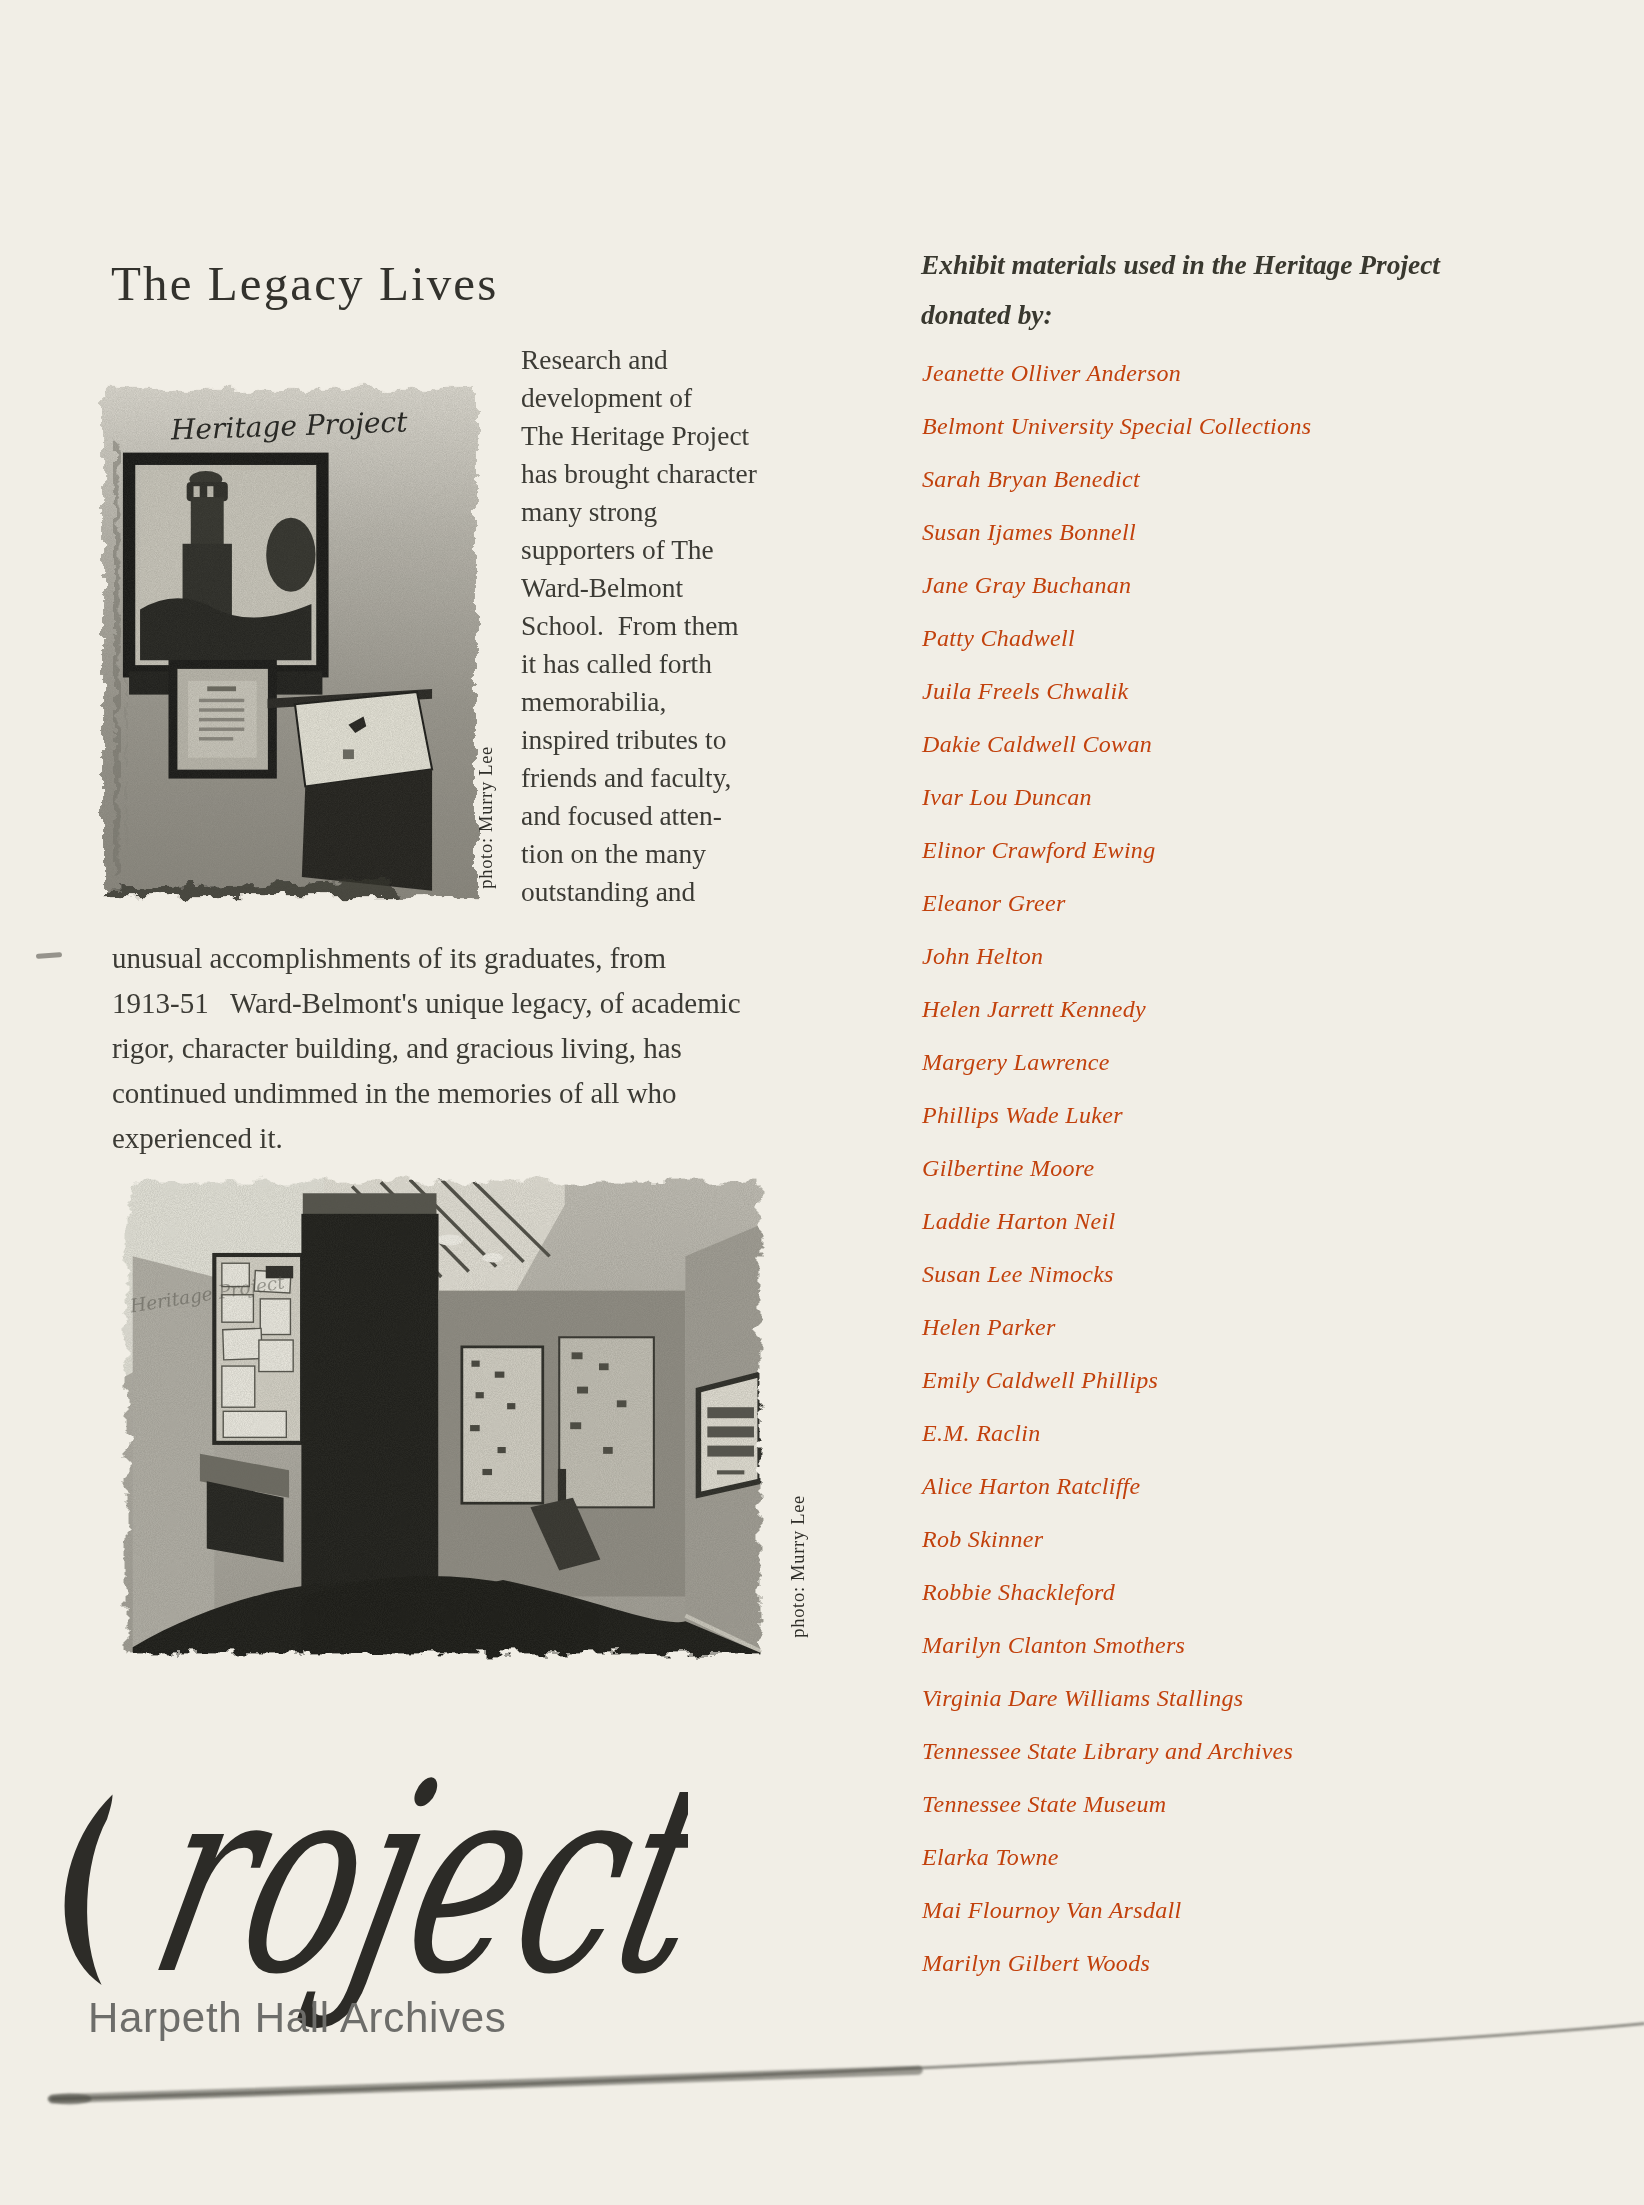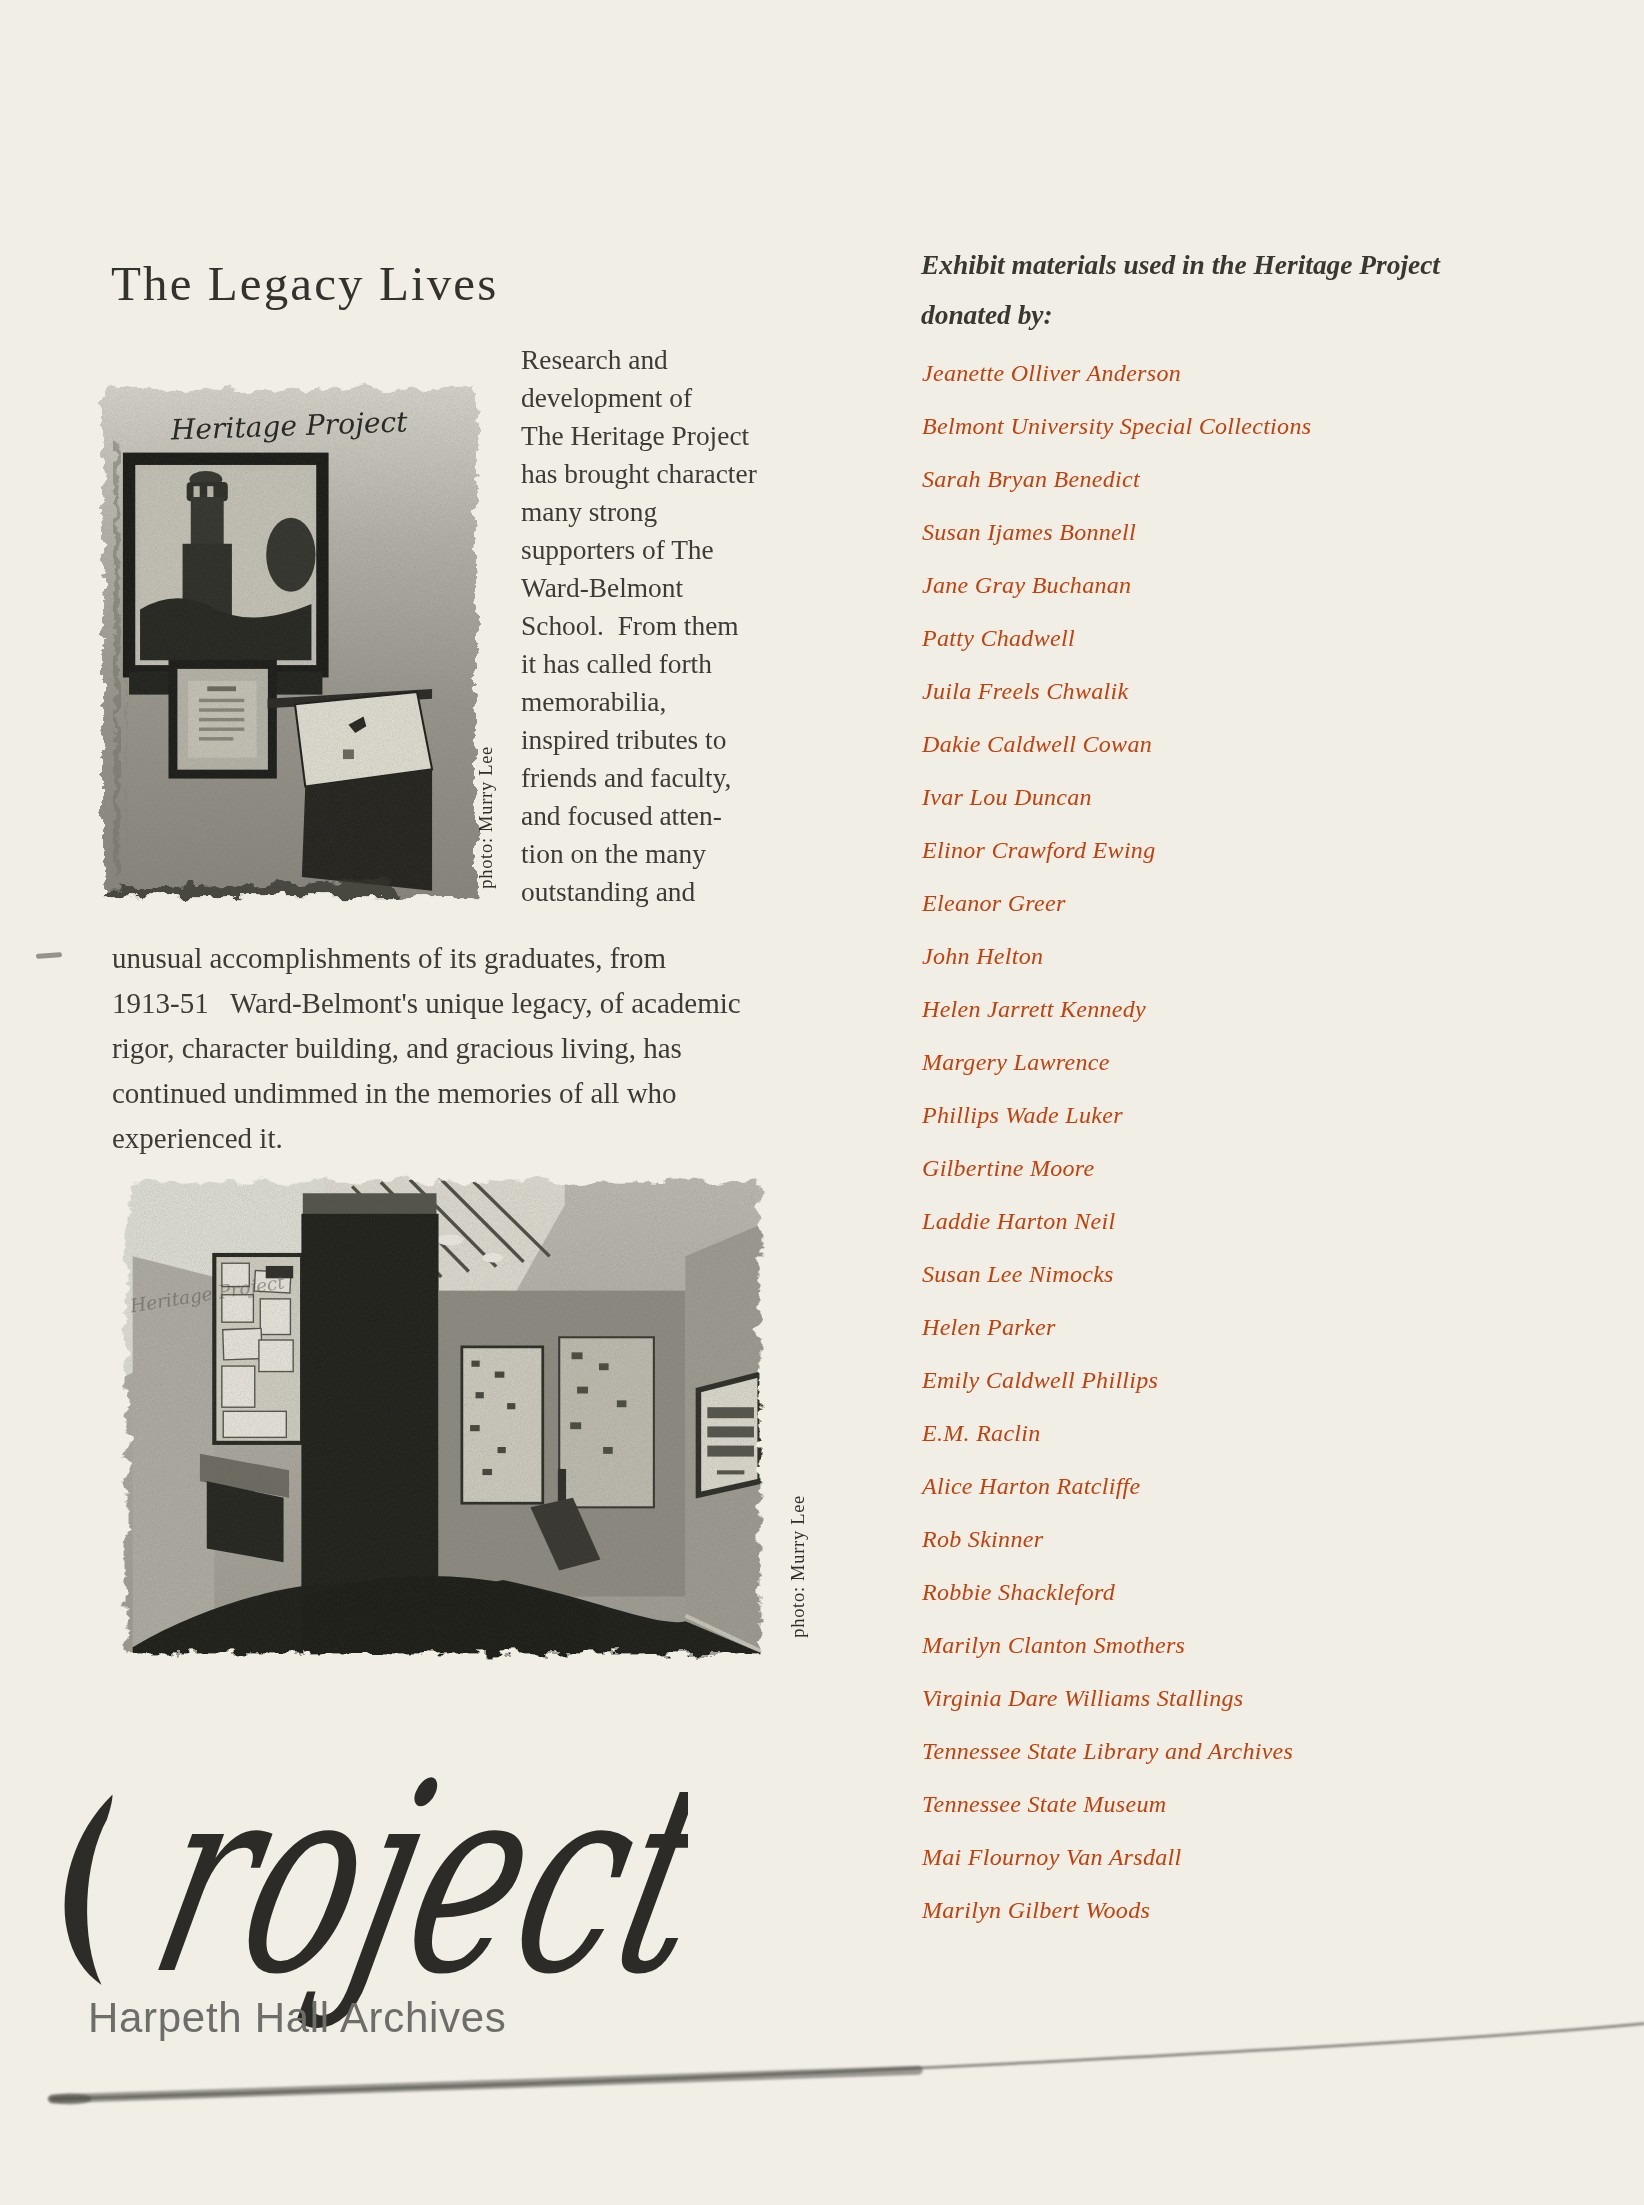--- a/index.html
+++ b/index.html
@@ -172,20 +172,21 @@
       <div class="donor-name">Helen Parker</div>
       <div class="donor-name">Emily Caldwell Phillips</div>
       <div class="donor-name">E.M. Raclin</div>
       <div class="donor-name">Alice Harton Ratcliffe</div>
       <div class="donor-name">Rob Skinner</div>
       <div class="donor-name">Robbie Shackleford</div>
       <div class="donor-name">Marilyn Clanton Smothers</div>
       <div class="donor-name">Virginia Dare Williams Stallings</div>
       <div class="donor-name">Tennessee State Library and Archives</div>
       <div class="donor-name">Tennessee State Museum</div>
+      <div class="donor-name">Elarka Towne</div>
       <div class="donor-name">Mai Flournoy Van Arsdall</div>
       <div class="donor-name">Marilyn Gilbert Woods</div>
     </div>
 
   <div class="photo" style="left:119px;top:1174px;width:648px;height:487px;">
     <svg width="648" height="487" viewBox="0 0 945 710">
       <defs>
         <linearGradient id="p2g" x1="0" y1="0" x2="0" y2="1">
           <stop offset="0" stop-color="#c3c0b7"></stop>
           <stop offset="1" stop-color="#a19e95"></stop>

